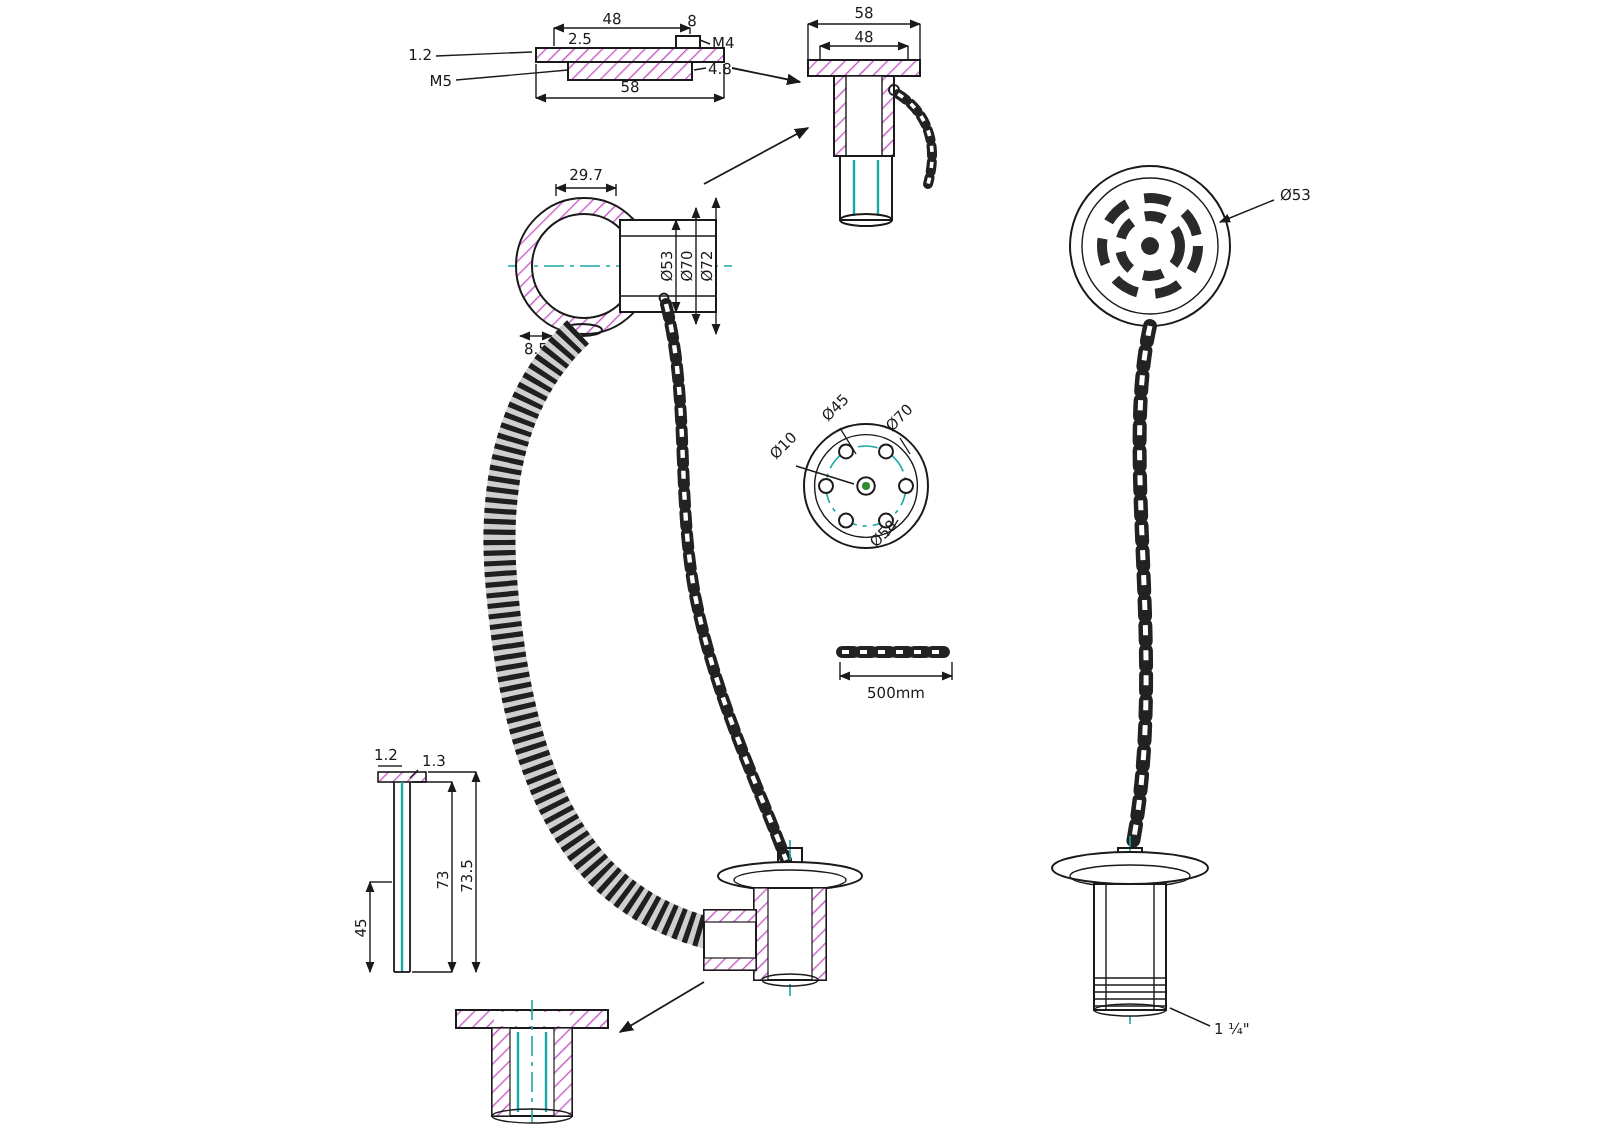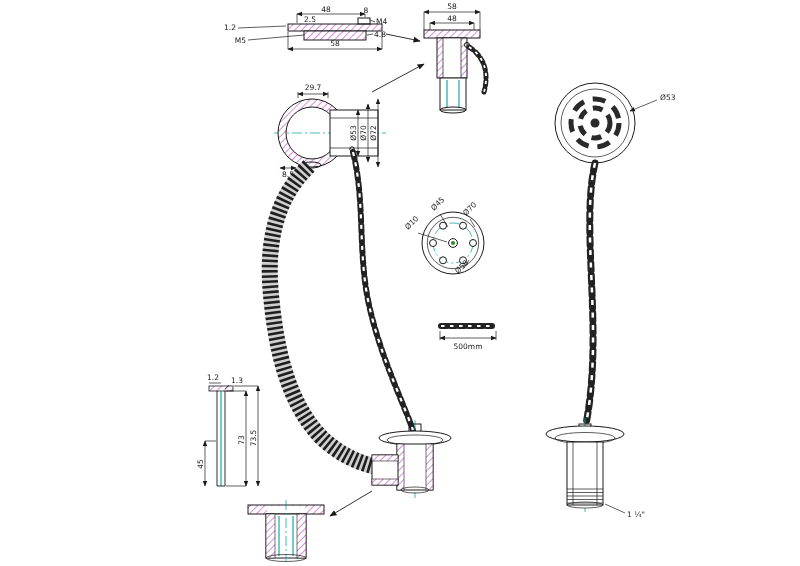--- a/index.html
+++ b/index.html
@@ -1,17 +1,17 @@
 <!DOCTYPE html>
 <html><head>
 <meta charset="utf-8">
 <style>
   html,body{margin:0;padding:0;background:#ffffff;}
   .page{position:relative;width:692px;height:566px;background:#ffffff;overflow:hidden;
-        font-family:"DejaVu Sans",sans-serif;padding-left:20px;}
+        font-family:"DejaVu Sans",sans-serif;}
   svg text{font-family:"DejaVu Sans",sans-serif;font-size:7.5px;fill:#1a1a1a;}
   .outline{fill:none;stroke:#1a1a1a;stroke-width:1;}
   .thin{fill:none;stroke:#1a1a1a;stroke-width:0.7;}
   .dim{fill:none;stroke:#1a1a1a;stroke-width:0.7;}
   .cl{fill:none;stroke:#1aa7a7;stroke-width:0.8;stroke-dasharray:10 3 2 3;}
   .cy{fill:none;stroke:#1aa7a7;stroke-width:1.2;}
 </style>
 </head>
 <body>
 

